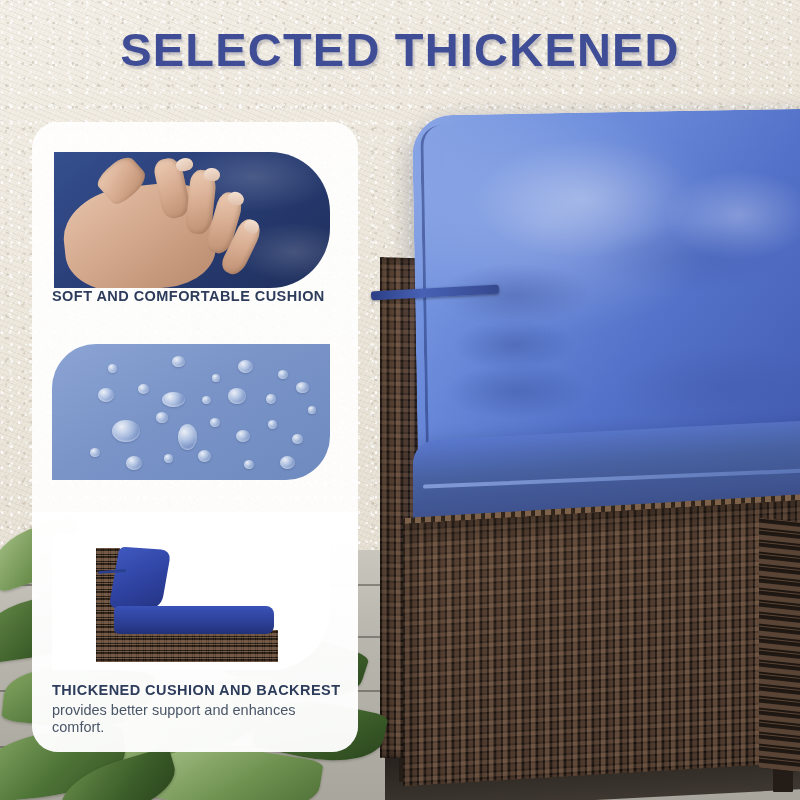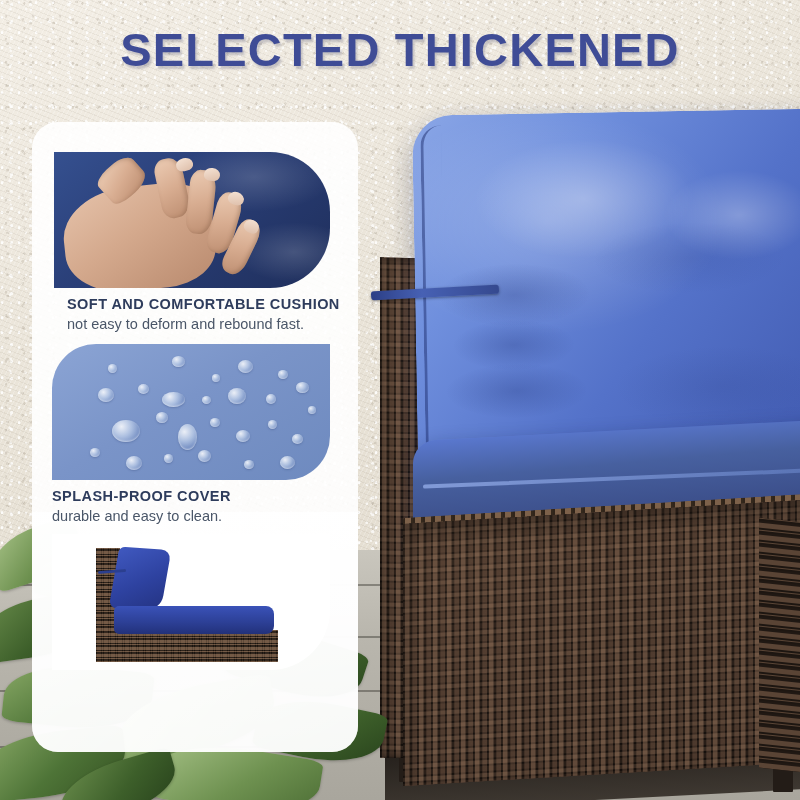--- a/index.html
+++ b/index.html
@@ -342,21 +342,21 @@
     font-family: "Liberation Sans", sans-serif;
   }
   .feat-desc {
     font-size: 14.5px;
     font-weight: 400;
     color: #4a5668;
     margin: 0;
     line-height: 1.22;
     font-family: "Liberation Sans", sans-serif;
   }
-  .feat-1 { top: 296px; margin-left: 15px; }
+  .feat-1 { top: 288px; }
   .feat-2 { top: 488px; }
   .feat-3 { top: 682px; }
 </style>
 </head>
 <body>
 
 <div id="stage">
 
   <div class="wall"></div>
   <div class="wall-grain"></div>
@@ -466,22 +466,21 @@
     <div class="r-base"></div>
     <div class="r-back"></div>
     <div class="r-seat"></div>
     <div class="r-strap"></div>
   </div>
 
   <div class="title">SELECTED THICKENED</div>
 
   <div class="feat feat-1">
     <p class="feat-title">SOFT AND COMFORTABLE CUSHION</p>
-    <p class="feat-desc">not easy to deform and rebound fast.</p>
-  </div>
-
-  <div class="feat feat-2">
-    <p class="feat-title">SPLASH-PROOF COVER</p>
-    <p class="feat-desc">durable and easy to clean.</p>
-  </div>
-
+  </div>
+
+
+  <div class="feat feat-3">
+    <p class="feat-title">THICKENED CUSHION AND BACKREST</p>
+    <p class="feat-desc">provides better support and enhances comfort.</p>
+  </div>
 
 </div>
 
 </body></html>

